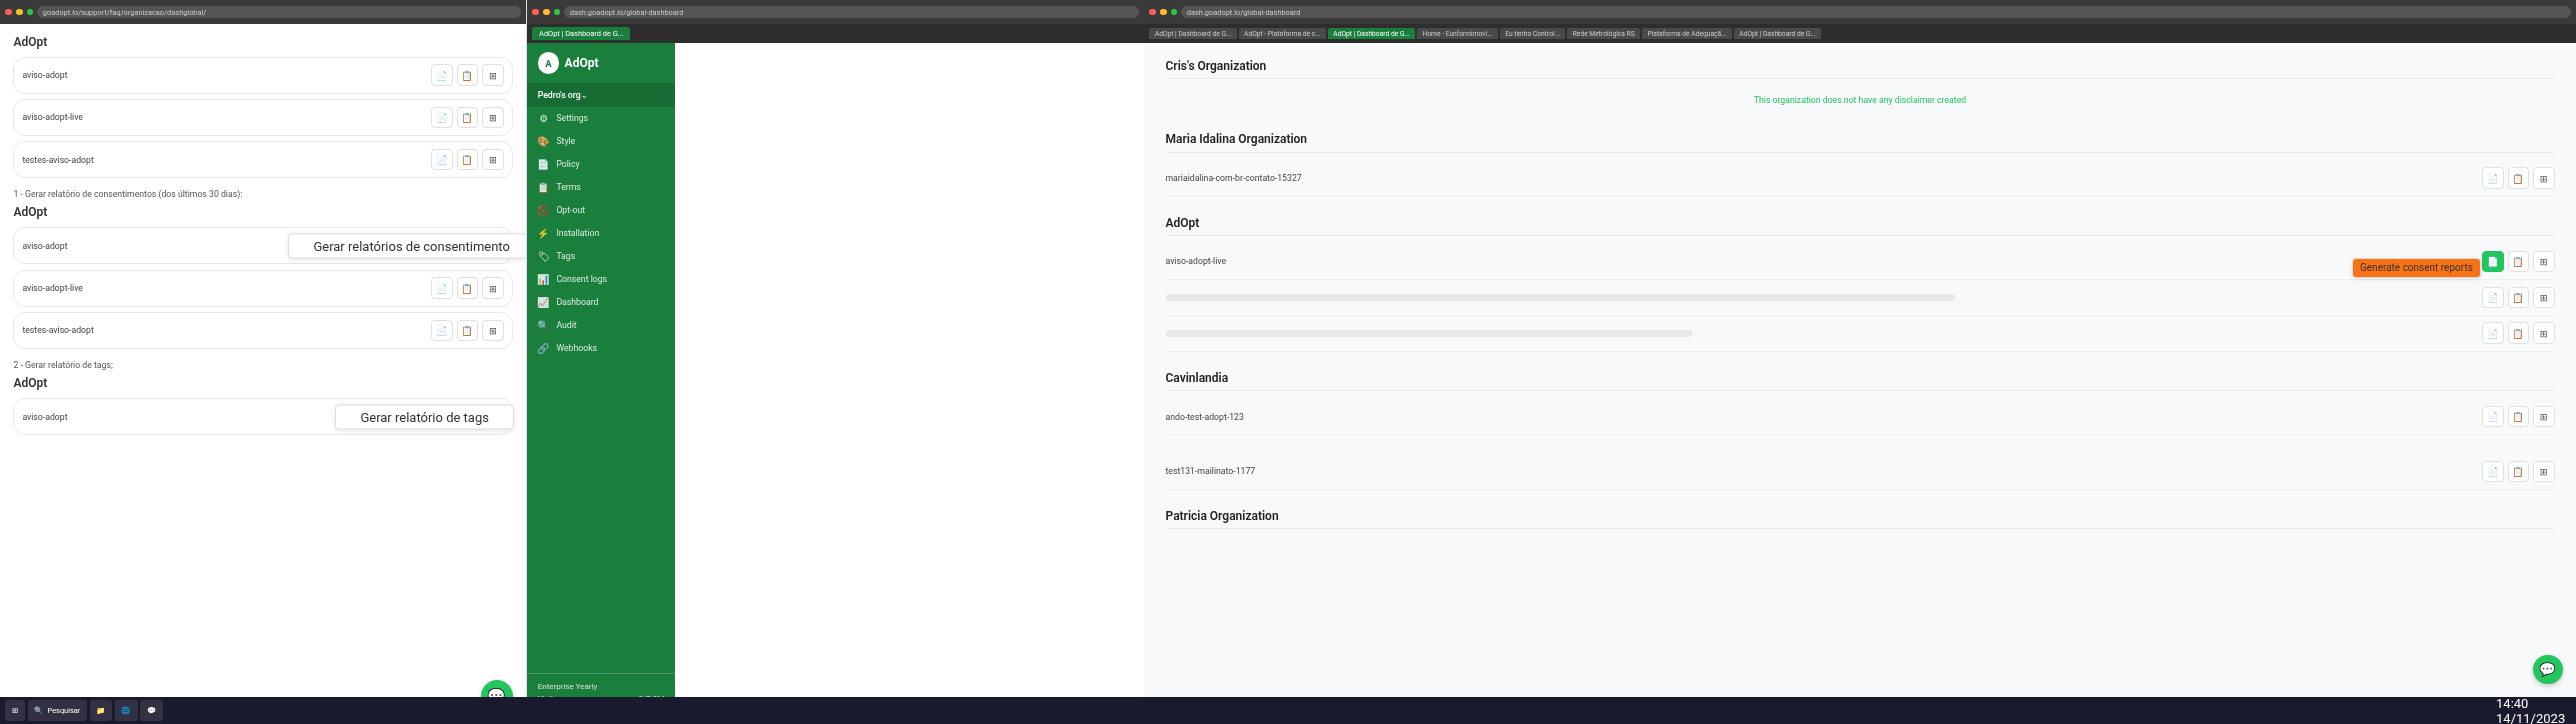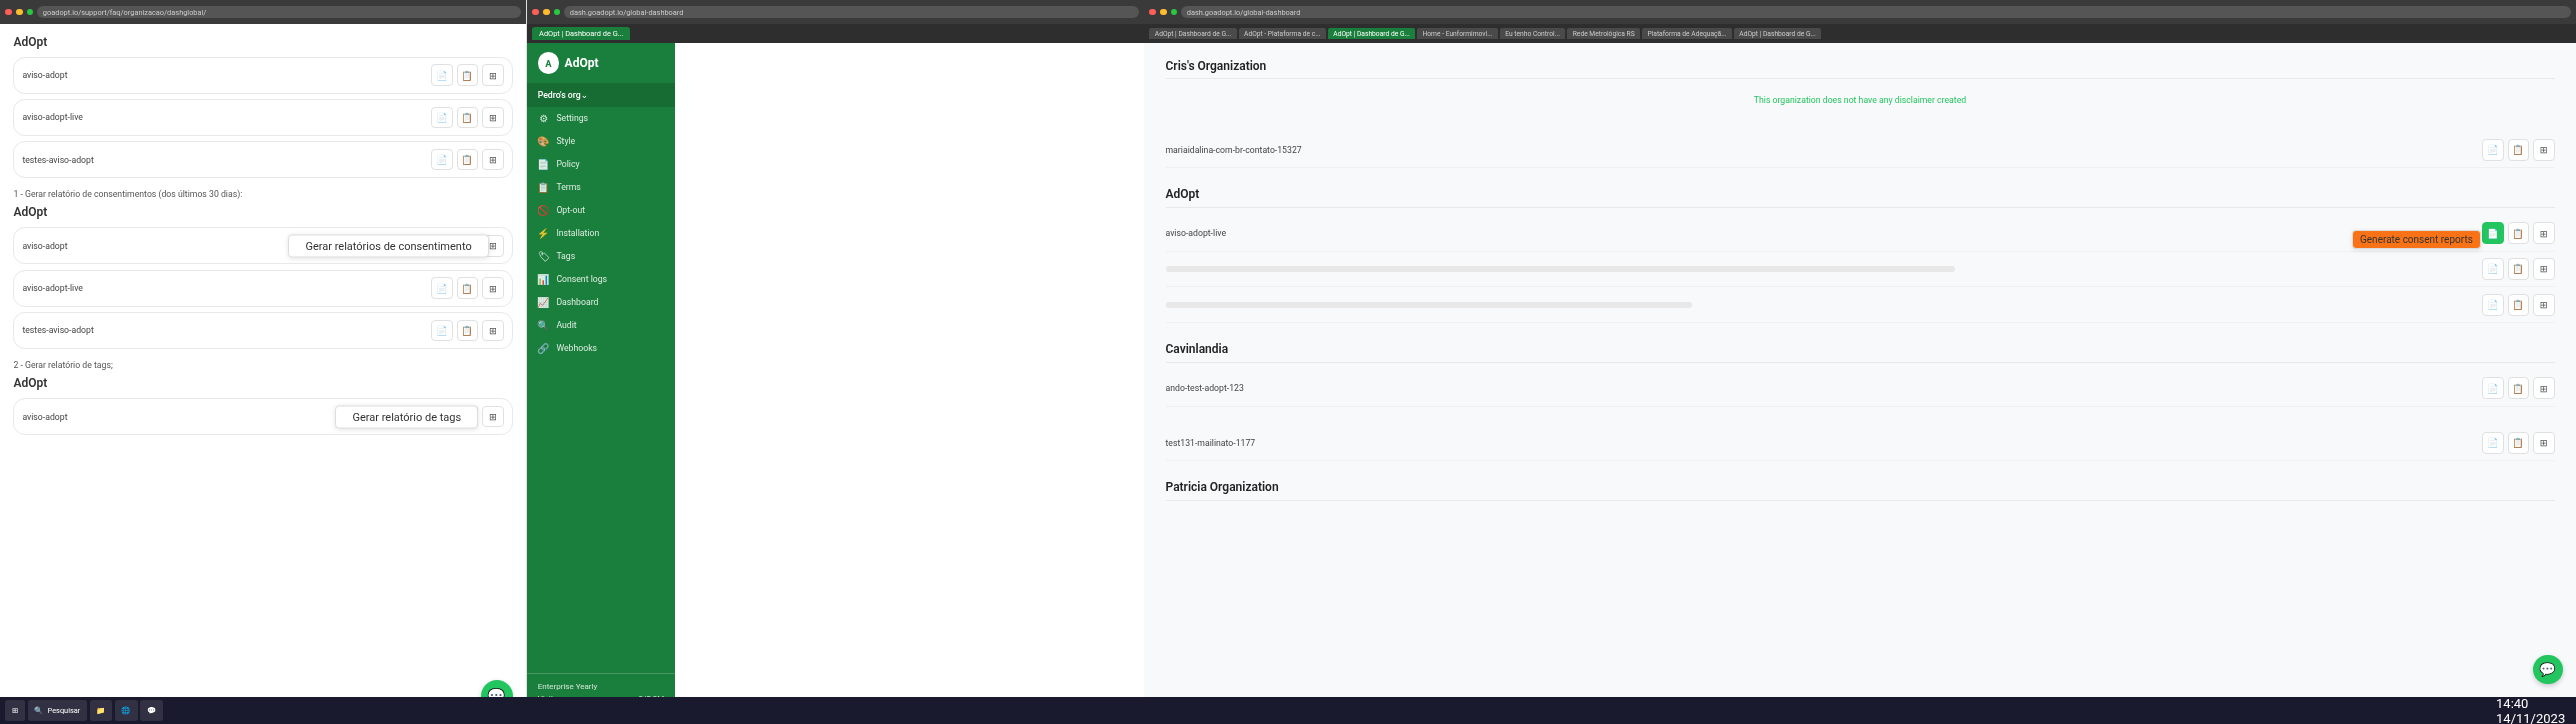--- a/index.html
+++ b/index.html
@@ -110,22 +110,22 @@
       font-size: 8.7px;
       color: #555;
       margin: 10.7px 0 6.7px 0;
     }
 
     .tooltip-box {
       position: absolute;
       background: #fff;
       border: 0.7px solid #ddd;
       border-radius: 4px;
-      padding: 4px 16px;
-      font-size: 11px;
+      padding: 4px 24px;
+      font-size: 13px;
       color: #333;
       white-space: nowrap;
       box-shadow: 0 1.3px 5.4px rgba(0,0,0,0.1);
       z-index: 10;
     }
 
     .tooltip-consent {
       left: 275px;
       top: 50%;
       transform: translateY(-50%);
@@ -655,20 +655,21 @@
   </div>
 
   <div class="dashboard-content">
 
     <div class="org-section">
       <div class="org-name">Cris's Organization</div>
       <div class="no-disclaimer">This organization does not have any disclaimer created</div>
     </div>
 
     <div class="org-section">
+      <div class="org-name">Maria Idalina Organization</div>
       <div class="domain-row">
         <span class="domain-name">mariaidalina-com-br-contato-15327</span>
         <div class="domain-actions">
           <button class="d-action-btn">📄</button>
           <button class="d-action-btn">📋</button>
           <button class="d-action-btn">⊞</button>
         </div>
       </div>
     </div>
 

